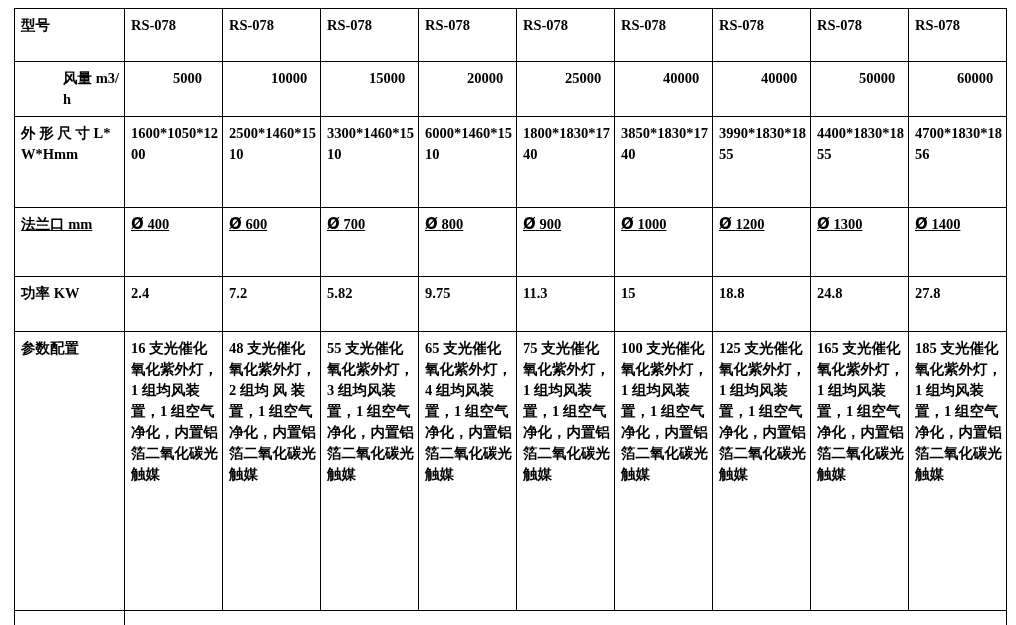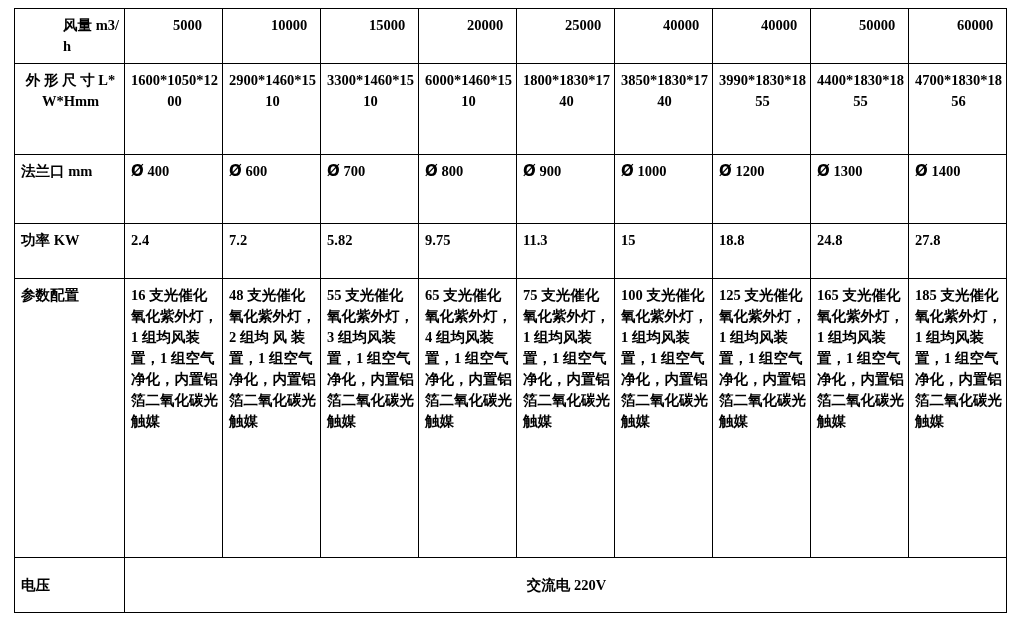--- a/index.html
+++ b/index.html
@@ -38,22 +38,22 @@
   }
   td.rowhead {
     width: 110px;
     font-weight: bold;
   }
   td.cell {
     font-weight: bold;
   }
   tr.r-model td { height: 40px; }
   tr.r-air td { height: 42px; padding-left: 48px; }
-  tr.r-dim td { height: 78px; text-align: center; }
-  tr.r-flange td { height: 56px; }
+  tr.r-dim td { height: 78px; }
+  tr.r-flange td { height: 56px; text-decoration: underline; }
   tr.r-power td { height: 42px; }
   tr.r-config td { height: 266px; }
   tr.r-voltage td { height: 42px; vertical-align: middle; }
   td.voltage-value {
     text-align: center;
     font-weight: bold;
     vertical-align: middle;
   }
   td.rowhead.mid { vertical-align: middle; }
   .flange-sym {
@@ -74,38 +74,50 @@
       <col style="width:98px">
       <col style="width:98px">
       <col style="width:98px">
       <col style="width:98px">
       <col style="width:98px">
       <col style="width:98px">
       <col style="width:98px">
       <col style="width:98px">
     </colgroup>
     <tbody>
+      <tr class="r-model">
+        <td class="rowhead">型号</td>
+        <td class="cell">RS-078</td>
+        <td class="cell">RS-078</td>
+        <td class="cell">RS-078</td>
+        <td class="cell">RS-078</td>
+        <td class="cell">RS-078</td>
+        <td class="cell">RS-078</td>
+        <td class="cell">RS-078</td>
+        <td class="cell">RS-078</td>
+        <td class="cell">RS-078</td>
+      </tr>
 
       <tr class="r-air">
         <td class="rowhead">风量 m3/h</td>
         <td class="cell">5000</td>
         <td class="cell">10000</td>
         <td class="cell">15000</td>
         <td class="cell">20000</td>
         <td class="cell">25000</td>
         <td class="cell">40000</td>
         <td class="cell">40000</td>
         <td class="cell">50000</td>
         <td class="cell">60000</td>
       </tr>
 
       <tr class="r-dim">
         <td class="rowhead">外 形 尺 寸 L*W*Hmm</td>
         <td class="cell">1600*1050*1200</td>
-        <td class="cell">2900*1460*1510</td>
+        <td class="cell">2500*1460*1510</td>
         <td class="cell">3300*1460*1510</td>
         <td class="cell">6000*1460*1510</td>
         <td class="cell">1800*1830*1740</td>
         <td class="cell">3850*1830*1740</td>
         <td class="cell">3990*1830*1855</td>
         <td class="cell">4400*1830*1855</td>
         <td class="cell">4700*1830*1856</td>
       </tr>
 
       <tr class="r-flange">

